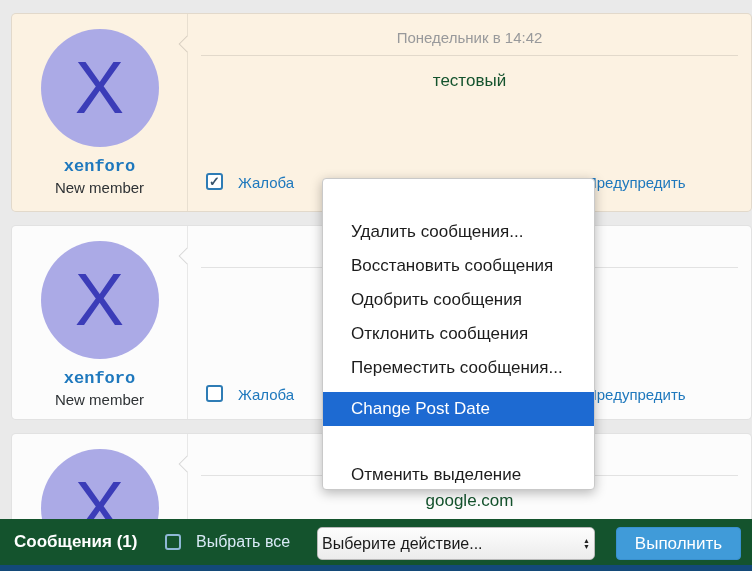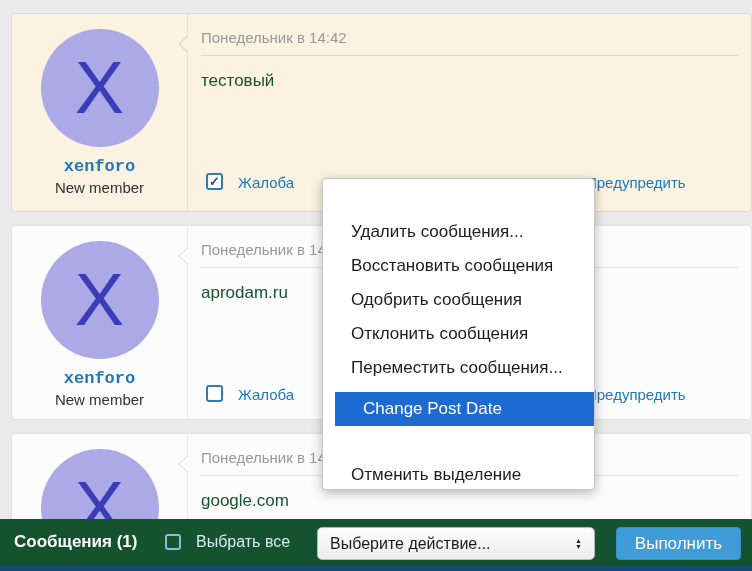--- a/index.html
+++ b/index.html
@@ -28,21 +28,21 @@
     display:flex; align-items:center; justify-content:center;
     font-size:74px; line-height:1;
   }
   .username {
     margin-top:10px; font-size:17px; font-weight:bold; color:#1e78bd;
     text-decoration:none;
     font-family:Liberation Mono, monospace;
   }
   .usertitle { margin-top:3px; font-size:15px; color:#2e3235; }
 
-  .content-cell { position:absolute; left:176px; right:0; top:0; bottom:0; padding:15px 13px 0 13px; }
+  .content-cell { position:absolute; left:176px; right:0; top:0; bottom:0; padding:15px 13px 0 13px;text-align:center; }
   .bubble-arrow {
     position:absolute; left:-7px; top:24px; width:12px; height:12px;
     transform:rotate(45deg);
     border-left:1px solid rgba(0,0,0,0.14);
     border-bottom:1px solid rgba(0,0,0,0.14);
     background:#fcfcfc;
   }
   .post.highlighted .bubble-arrow { background:#fcf2e2; }
   .date-row {
     font-size:15px; color:#98999b;
@@ -69,21 +69,21 @@
   .menu {
     position:absolute; left:322px; top:178px; width:273px; height:312px;
     background:#fff; border:1px solid #c9c9c9; border-radius:4px;
     box-shadow:0 3px 12px rgba(0,0,0,0.28); z-index:10;
     padding-top:36px;
   }
   .menu-item {
     height:34px; line-height:34px; padding-left:28px;
     font-size:17px; color:#1c1c1c; cursor:default; white-space:nowrap;
   }
-  .menu-item.selected { background:#1d6ad2; color:#fff;margin-left:12px; }
+  .menu-item.selected { background:#1d6ad2; color:#fff; }
   .menu-spacer-sm { height:7px; }
   .menu-spacer-lg { height:32px; }
 
   
   .bar {
     position:absolute; left:0; right:0; top:519px; height:52px;
     background:#14532d; border-bottom:6px solid #134978; z-index:5;
   }
   .bar-title {
     position:absolute; left:14px; top:13px;
@@ -93,21 +93,21 @@
     left:165px; top:15px; width:16px; height:16px;
     border:2px solid #8fb8d6; background:transparent; border-radius:3px;
   }
   .bar-select-all {
     position:absolute; left:196px; top:14px; font-size:16px; color:#d9eaf6;
   }
   .action-select {
     position:absolute; left:317px; top:8px; width:278px; height:33px;
     background:linear-gradient(#fdfdfd,#ececec);
     border:1px solid #b9b9b9; border-radius:5px;
-    display:flex; align-items:center; padding:0 12px;
+    display:flex; align-items:center; padding:0 4px;
     font-size:16px; color:#1a1a1a; cursor:default;
   }
   .select-arrows {
     margin-left:auto; display:flex; flex-direction:column; align-items:center;
     font-size:7px; line-height:6px; color:#222;
   }
   .select-arrows::before { content:"\25B2"; }
   .select-arrows::after  { content:"\25BC"; }
   .submit-btn {
     position:absolute; left:616px; top:8px; width:125px; height:33px;

